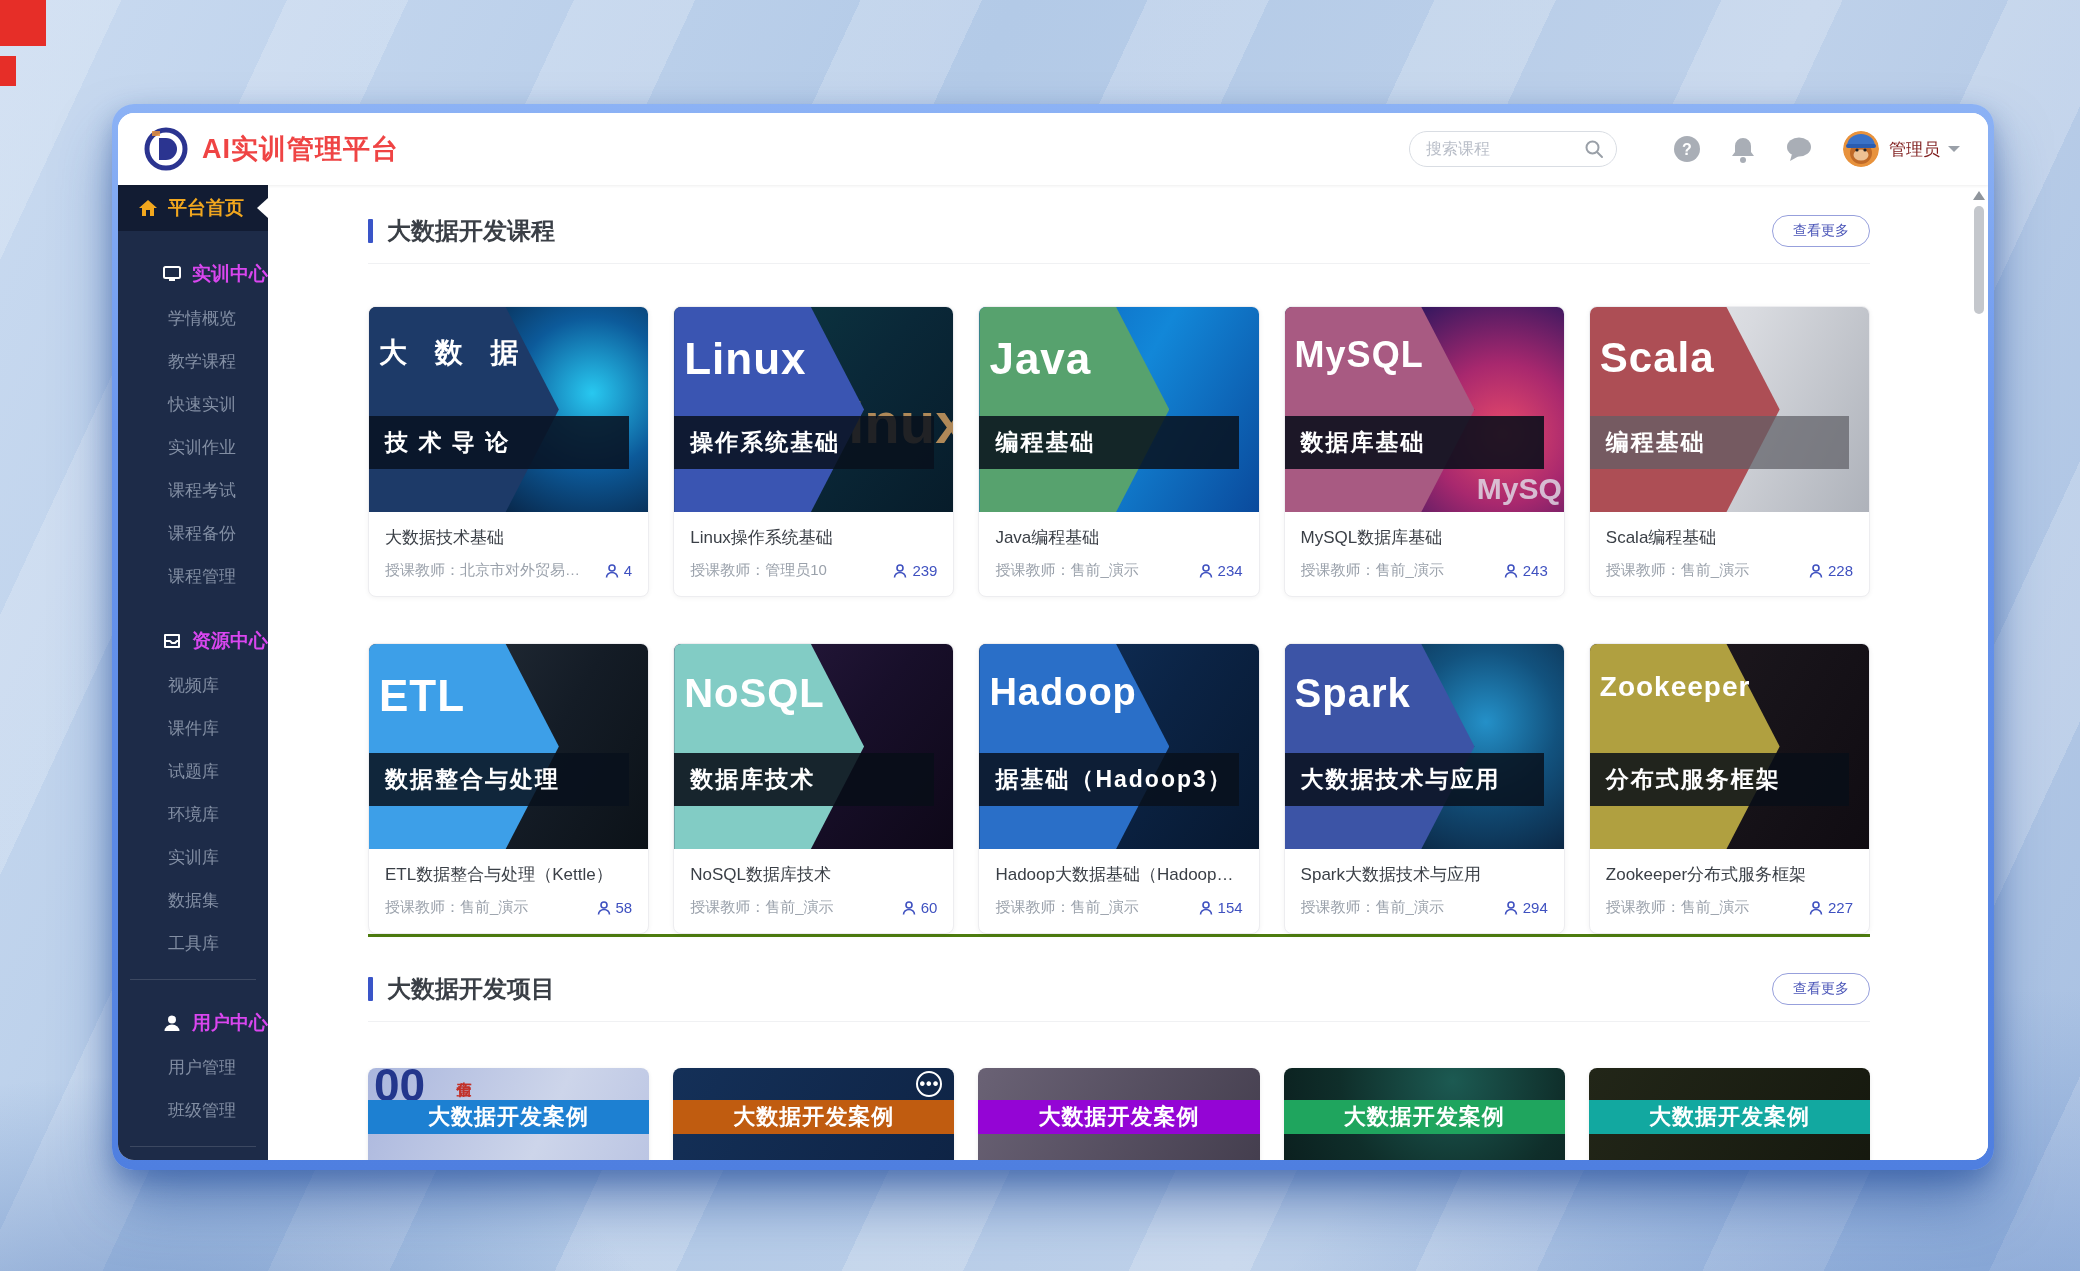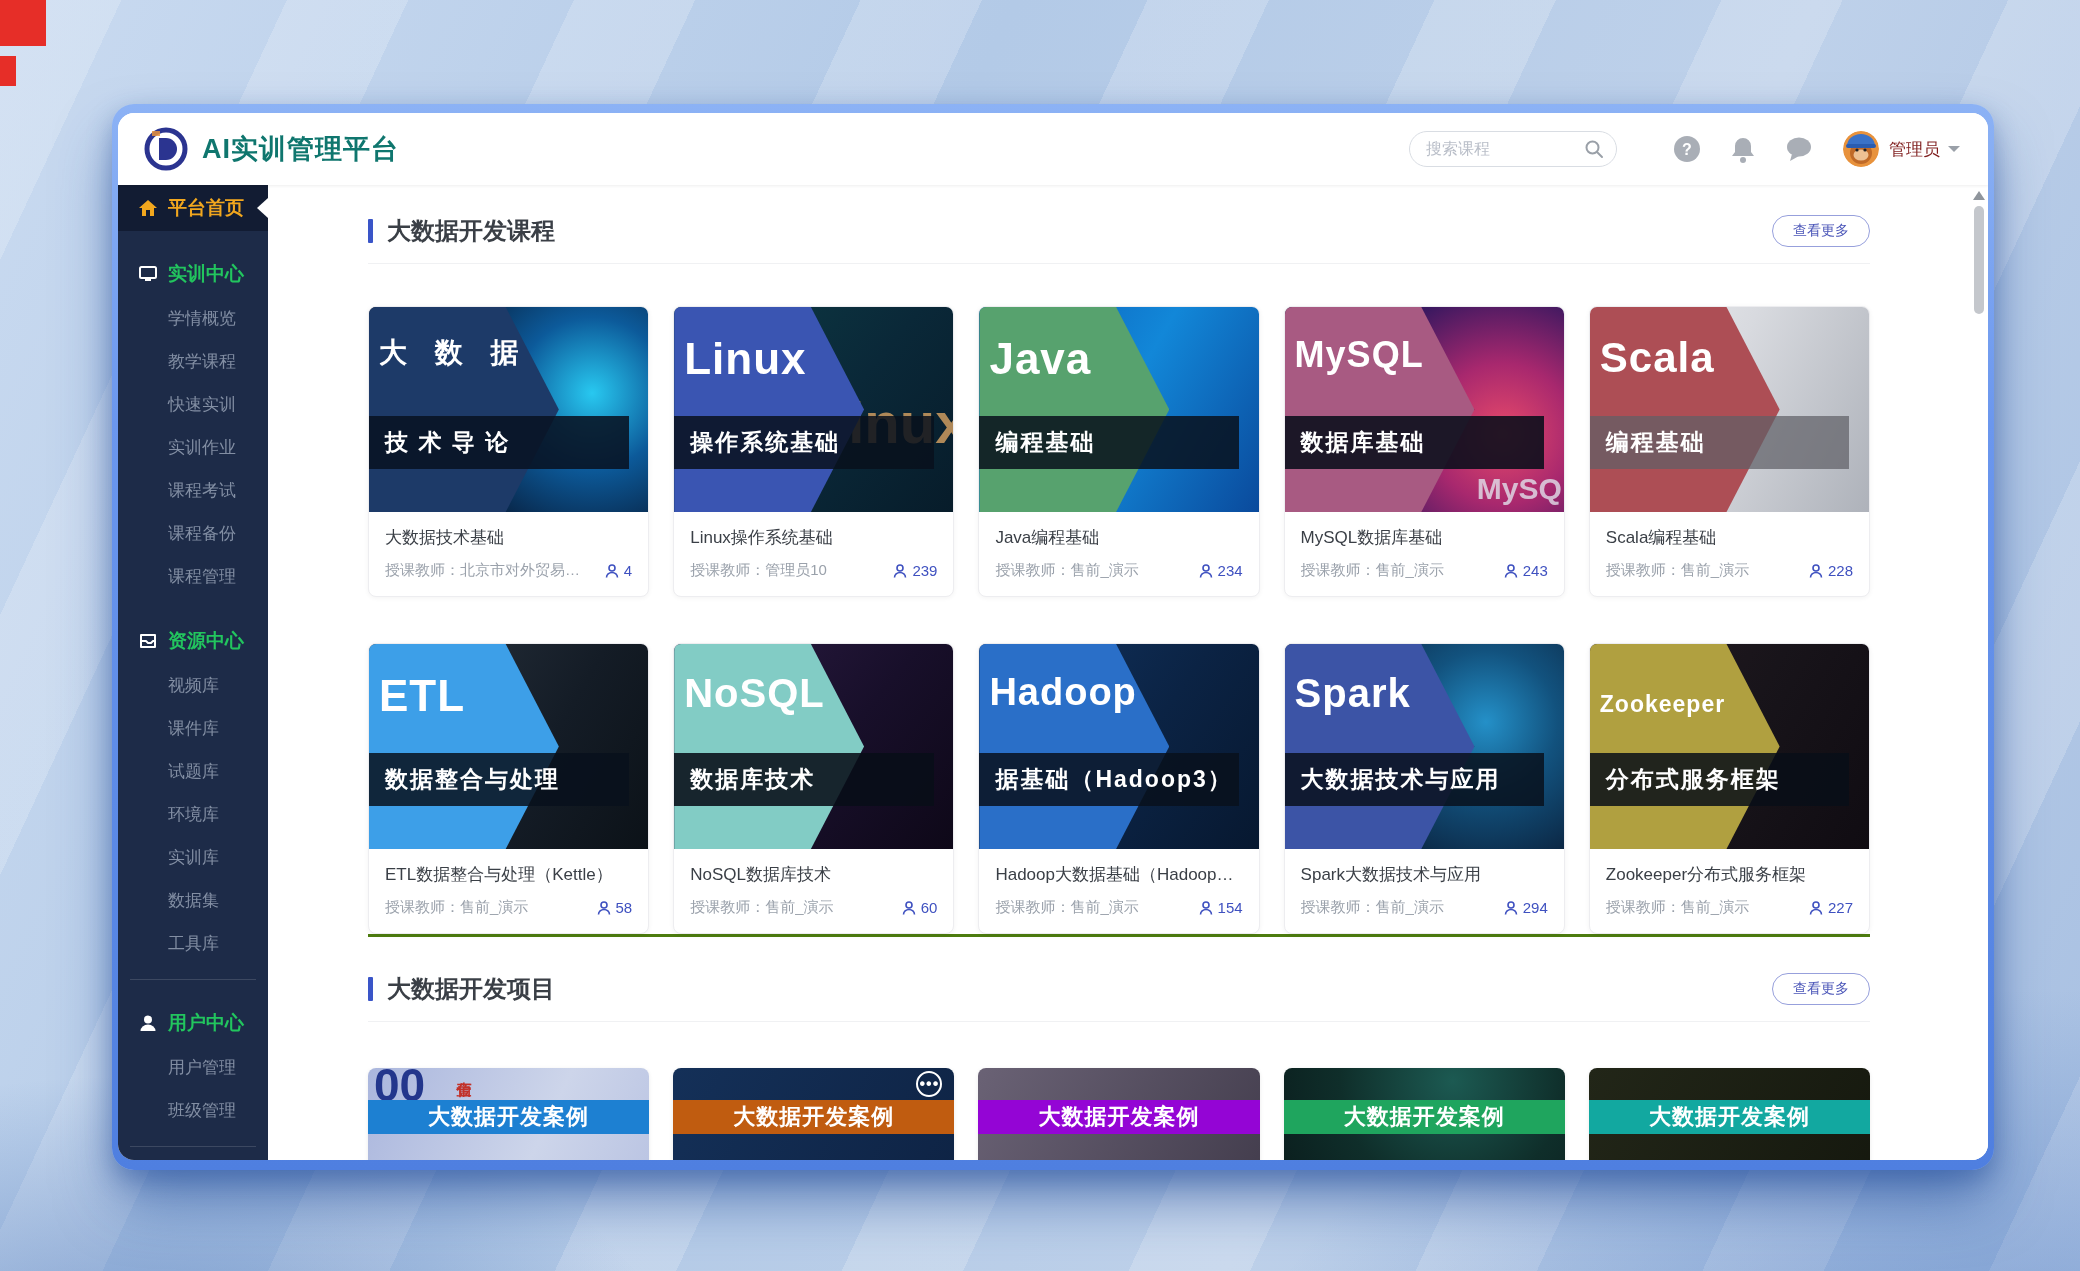--- a/index.html
+++ b/index.html
@@ -26,21 +26,21 @@
   }
   .window {
     width:100%; height:100%; border-radius:16px; overflow:hidden;
     background:#fff; display:flex; flex-direction:column;
   }
 
   
   .hd { height:72px; background:#fff; display:flex; align-items:center;
         padding:0 28px 0 26px; box-shadow:0 1px 3px rgba(0,0,0,.07); z-index:5; }
   .logo { width:44px; height:44px; margin-right:14px; flex:0 0 auto; }
-  .app-title { font-size:27px; font-weight:bold; color:#0f766e; letter-spacing:1px; }
+  .app-title { font-size:27px; font-weight:bold; color:#ef4444; letter-spacing:1px; }
   .hd-spacer { flex:1; }
   .search { display:flex; align-items:center; width:208px; height:36px;
     border:1px solid #d9dde3; border-radius:18px; padding:0 12px 0 16px; margin-right:42px; }
   .search input { border:none; outline:none; flex:1; font-size:16px; color:#333; width:100px;
     font-family:inherit; background:transparent; }
   .search input::placeholder { color:#b9bec8; }
   .hd-ic { width:30px; height:30px; margin:0 13px; flex:0 0 auto; }
   .avatar { width:36px; height:36px; border-radius:50%; overflow:hidden; margin:0 10px 0 16px; flex:0 0 auto; }
   .user-name { font-size:17px; color:#7f1d1d; }
   .caret { width:0; height:0; border:6px solid transparent; border-top-color:#9aa0a8;
@@ -50,21 +50,21 @@
   .bd { flex:1; display:flex; min-height:0; }
 
   
   .side { width:150px; background:#1d2b48; flex:0 0 auto; padding-top:0; overflow:hidden; }
   .s-item { position:relative; display:flex; align-items:center; height:46px;
             padding-left:20px; cursor:pointer; }
   .s-item .ic { width:20px; height:20px; margin-right:10px; flex:0 0 auto; }
   .s-home { color:#f2a71e; font-size:19px; font-weight:bold; background:rgba(6,12,26,.45); }
   .s-home::after { content:''; position:absolute; right:0; top:50%; transform:translateY(-50%);
     border:10px solid transparent; border-right:11px solid #fff; }
-  .s-head { color:#22c55e; font-size:19px; font-weight:bold; margin-top:20px; }
+  .s-head { color:#d946ef; font-size:19px; font-weight:bold; margin-top:20px;justify-content:flex-end; }
   .s-sub { display:block; color:#828ea3; font-size:17px; height:43px; line-height:43px;
            padding-left:50px; cursor:pointer; }
   .s-div { height:1px; background:rgba(255,255,255,.14); margin:14px 12px 0 12px; }
 
   
   .main { flex:1; position:relative; background:#fff; overflow:hidden;
           padding:0 118px 0 100px; }
   .sec-head { display:flex; align-items:center; margin-top:30px; }
   .sec-title { font-size:24px; color:#3a3f46; font-weight:bold; display:flex; align-items:center; }
   .sec-bar { width:5px; height:24px; background:#3a55c8; margin-right:14px; border-radius:1px; }
@@ -423,21 +423,21 @@
                   </span>
                 </div>
               </div>
             </div>
             <div class="card">
               <div class="thumb" style="background:linear-gradient(120deg,#241a20 0%,#18141a 50%,#100c12 100%)">
                 <div class="arrow" style="background:#b0a040"></div>
                 <div class="band" style="background:rgba(8,14,24,0.85)">
                   <span>分布式服务框架</span>
                 </div>
-                <div class="big" style="font-size:23px;margin-top:20px;">Zookeeper</div>
+                <div class="big" style="font-size:28px;">Zookeeper</div>
               </div>
               <div class="info">
                 <div class="c-title">Zookeeper分布式服务框架</div>
                 <div class="c-meta">
                   <span class="c-teacher">授课教师：售前_演示</span>
                   <span class="c-count">
                     <svg viewBox="0 0 16 16">
                       <circle cx="8" cy="5" r="3" fill="none" stroke="#3f51c0" stroke-width="1.6"></circle>
                       <path d="M2.5 14.5 a5.5 5 0 0 1 11 0" fill="none" stroke="#3f51c0" stroke-width="1.6"></path>
                     </svg>

